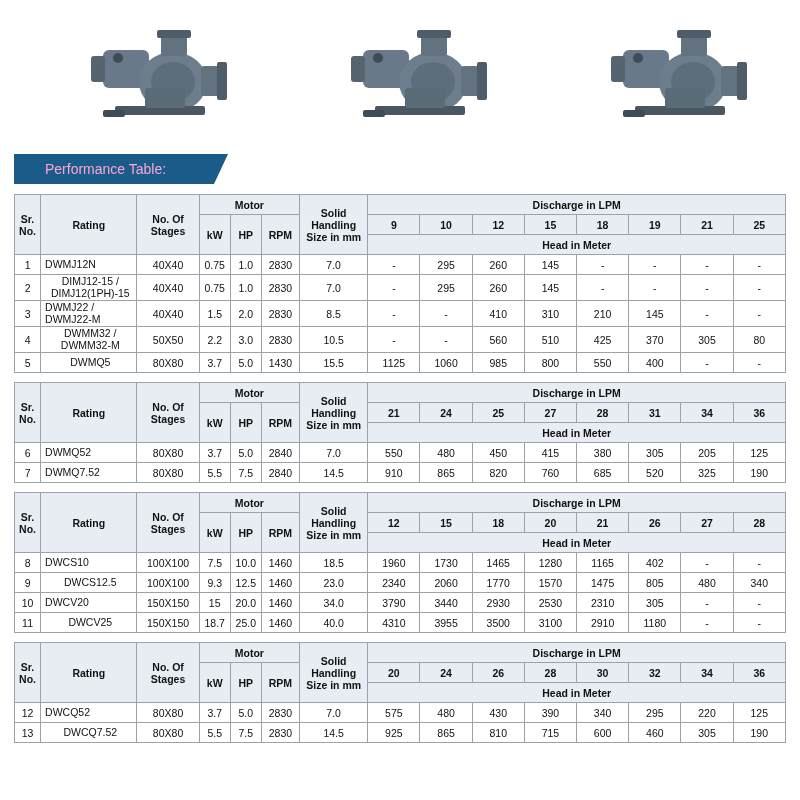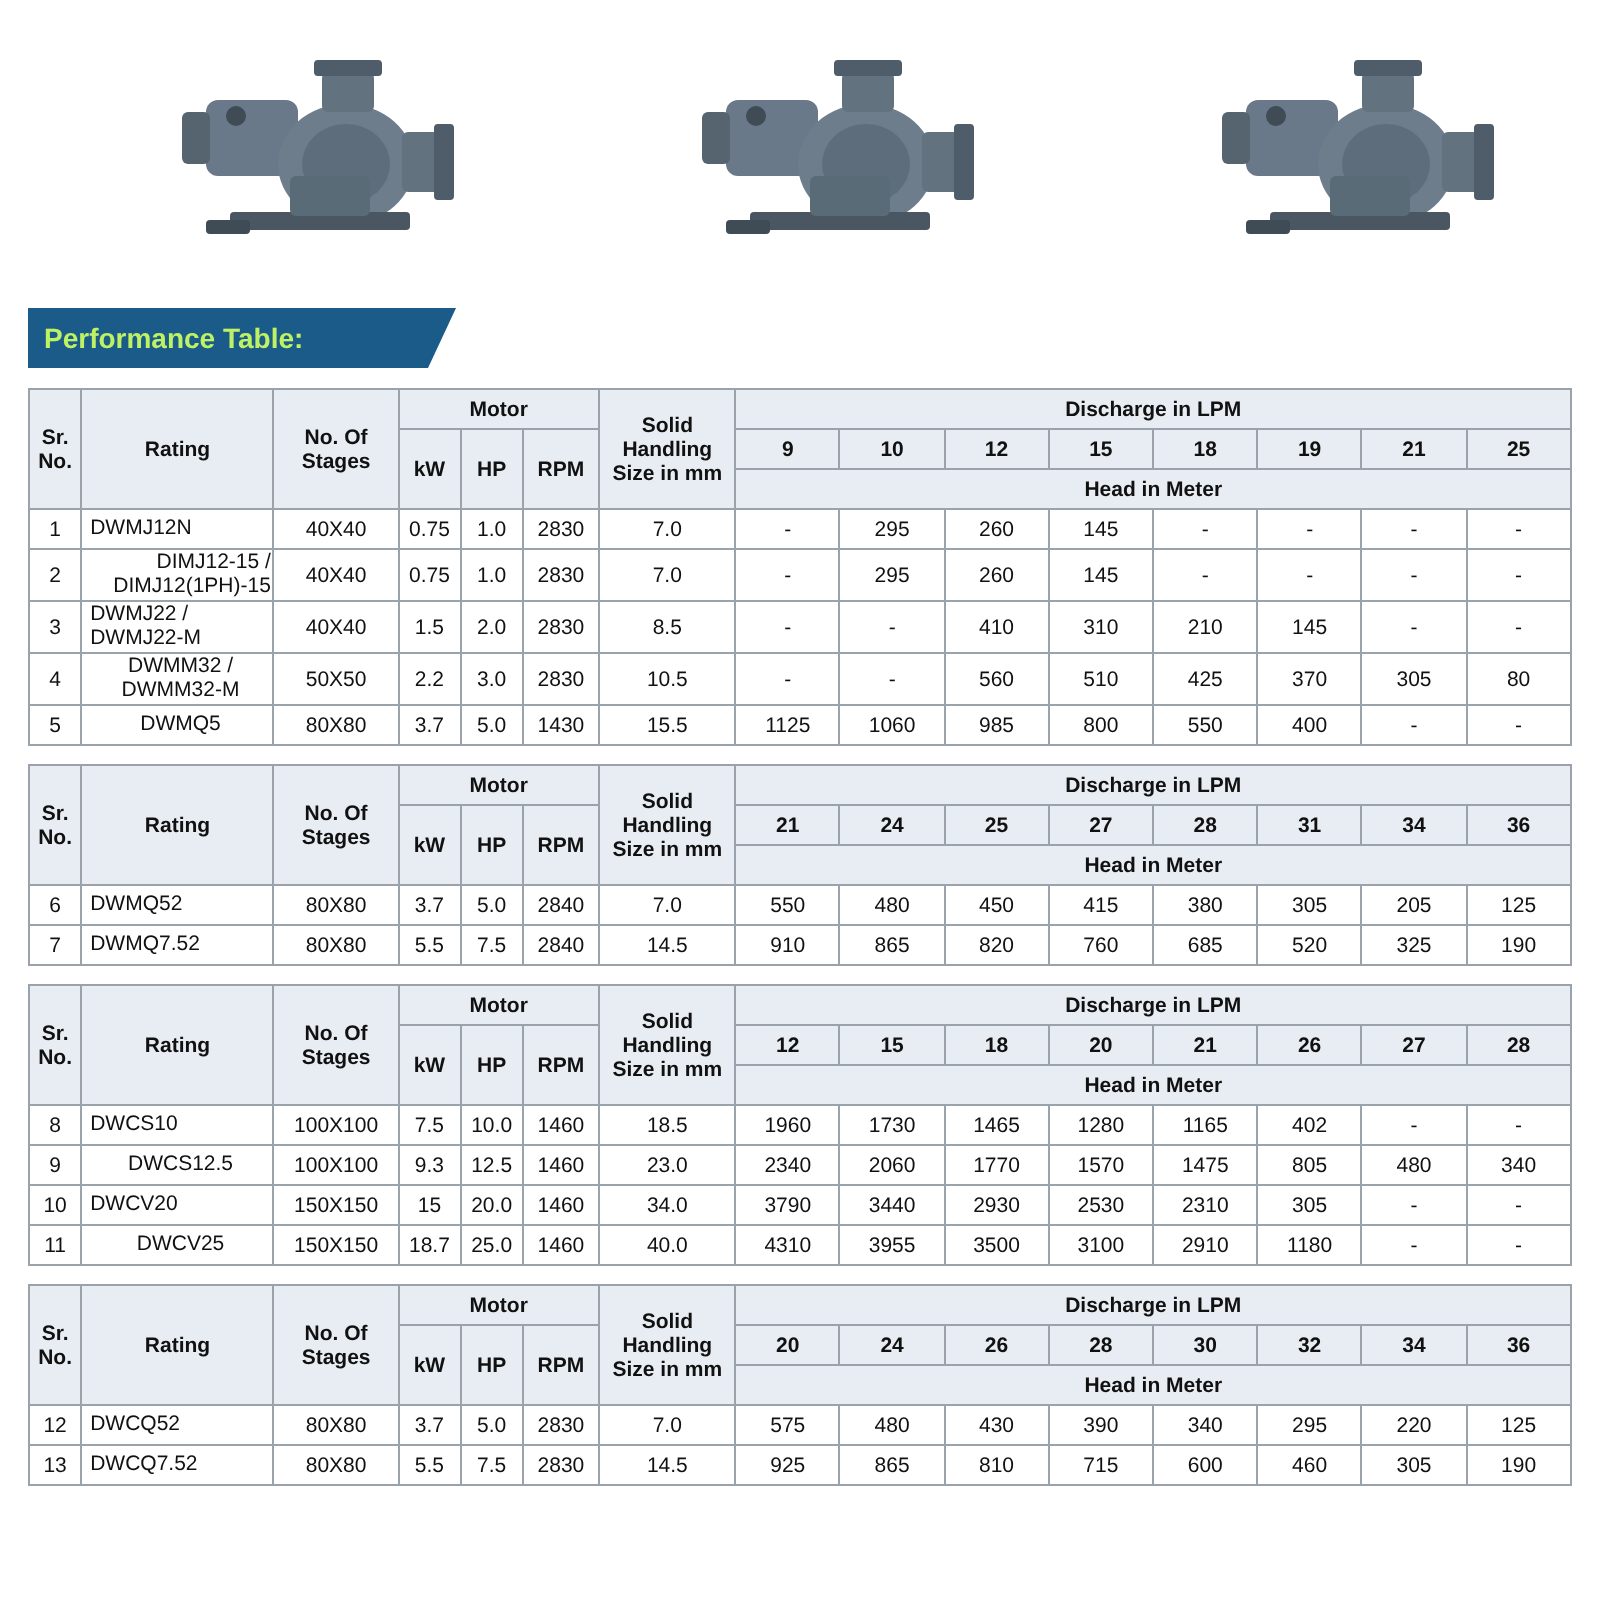--- a/index.html
+++ b/index.html
@@ -22,26 +22,26 @@
     box-sizing:border-box;
   }
   .pump{width:190px;height:130px;}
 
   
   .title-bar{
     margin:4px 0 10px 14px;
     width:200px;
     height:30px;
     background:#1b5b8a;
-    color:#bef264;
+    color:#f9a8d4;
     font-size:14px;
-    font-weight:bold;
+    font-weight:normal;
     display:flex;
     align-items:center;
-    padding-left:8px;
+    padding-left:31px;
     box-sizing:border-box;
     position:relative;
   }
   .title-bar:after{
     content:"";
     position:absolute;
     right:-14px;top:0;
     border-top:30px solid #1b5b8a;
     border-right:14px solid transparent;
   }
@@ -200,21 +200,21 @@
             <td>295</td>
             <td>260</td>
             <td>145</td>
             <td>-</td>
             <td>-</td>
             <td>-</td>
             <td>-</td>
           </tr>
           <tr>
             <td>2</td>
-            <td class="rating-cell" style="text-align:right;padding-left:4px">DIMJ12-15 / DIMJ12(1PH)-15</td>
+            <td class="rating-cell" style="text-align:center;padding-left:4px">DIMJ12-15 / DIMJ12(1PH)-15</td>
             <td>40X40</td>
             <td>0.75</td>
             <td>1.0</td>
             <td>2830</td>
             <td>7.0</td>
             <td>-</td>
             <td>295</td>
             <td>260</td>
             <td>145</td>
             <td>-</td>
@@ -528,21 +528,21 @@
             <td>480</td>
             <td>430</td>
             <td>390</td>
             <td>340</td>
             <td>295</td>
             <td>220</td>
             <td>125</td>
           </tr>
           <tr>
             <td>13</td>
-            <td class="rating-cell" style="text-align:left;padding-left:4px">DWCQ7.52</td>
+            <td class="rating-cell" style="text-align:center;padding-left:4px">DWCQ7.52</td>
             <td>80X80</td>
             <td>5.5</td>
             <td>7.5</td>
             <td>2830</td>
             <td>14.5</td>
             <td>925</td>
             <td>865</td>
             <td>810</td>
             <td>715</td>
             <td>600</td>

